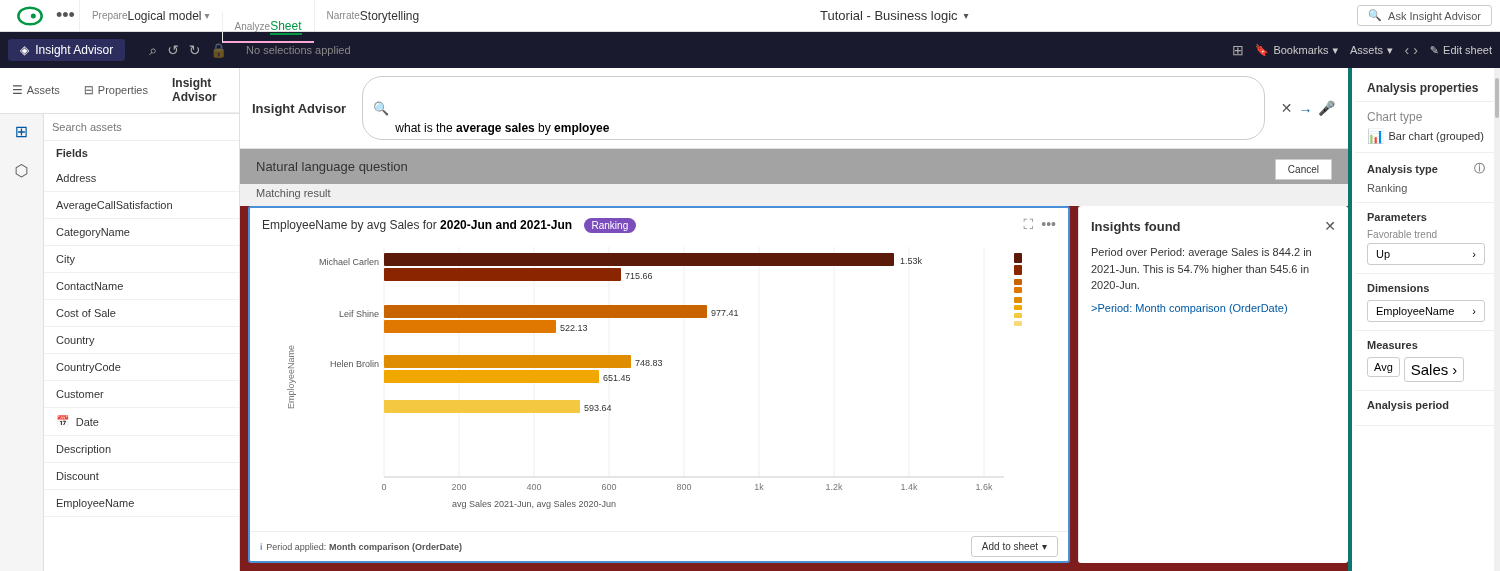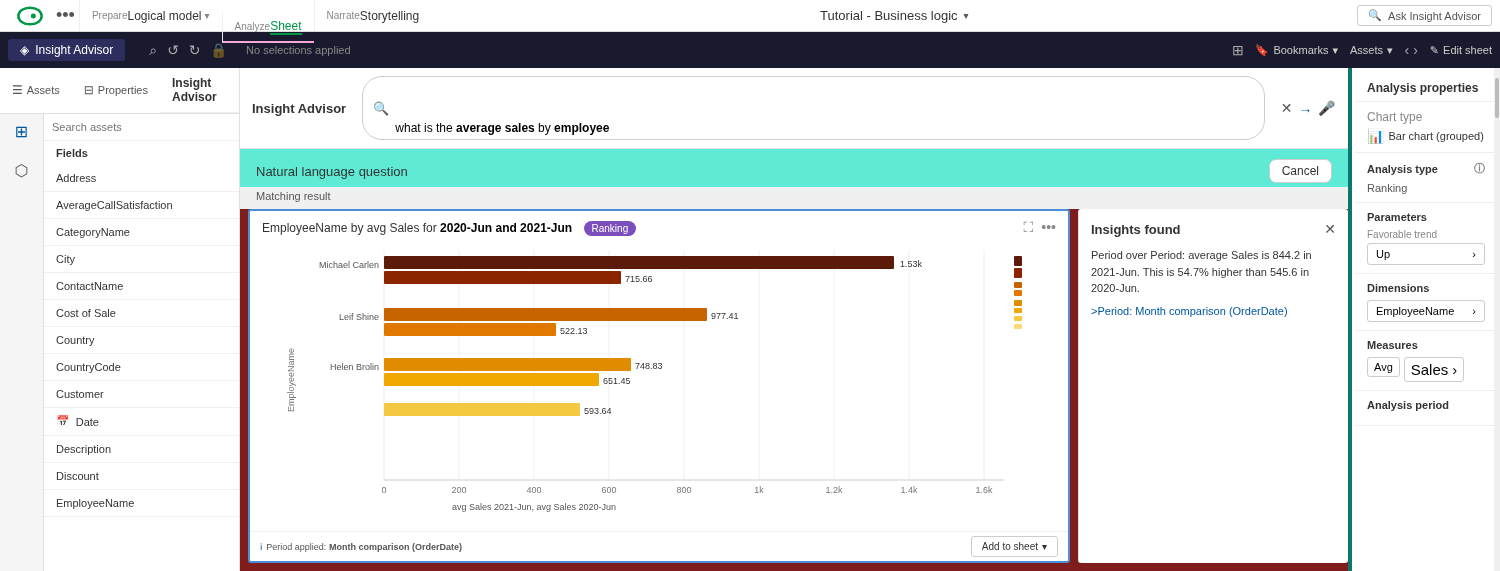--- a/index.html
+++ b/index.html
@@ -75,21 +75,21 @@
 
     
     .center-panel { flex: 1; display: flex; flex-direction: column; overflow: hidden; background: #f0f0f0; }
     .ia-header { display: flex; align-items: center; padding: 8px 12px; background: #fff; border-bottom: 1px solid #e0e0e0; gap: 8px; }
     .ia-header-title { font-size: 13px; font-weight: 600; color: #333; }
     .search-bar { flex: 1; display: flex; align-items: center; border: 1px solid #ccc; border-radius: 20px; padding: 4px 10px; background: #fff; gap: 6px; margin: 0 8px; }
     .search-action-icons { display: flex; gap: 6px; align-items: center; }
     .search-action-icon { font-size: 14px; color: #555; cursor: pointer; }
     .search-action-icon.blue { color: #0058a3; }
     .nlq-title { font-size: 13px; color: #333; font-weight: 500; margin-bottom: 4px; }
-    .cancel-btn { float: right; padding: 4px 12px; background: #fff; border: 1px solid #ccc; border-radius: 7px; font-size: 12px; cursor: pointer; color: #333; }
+    .cancel-btn { float: right; padding: 4px 12px; background: #fff; border: 1px solid #ccc; border-radius: 1px; font-size: 10px; cursor: pointer; color: #333; }
     .matching-result-label { font-size: 11px; color: #555; margin-top: 6px; clear: both; }
 
     
     .chart-container { margin: 8px 16px; background: #fff; border: 2px solid #4a90d9; border-radius: 3px; flex: 1; overflow: hidden; position: relative; }
     .chart-header { display: flex; align-items: center; justify-content: space-between; padding: 8px 12px 4px; }
     .ranking-badge { background: #7c4dbd; color: #fff; font-size: 10px; padding: 2px 8px; border-radius: 10px; margin-left: 8px; }
     .chart-icons { display: flex; gap: 8px; }
     .chart-icon { font-size: 14px; color: #888; cursor: pointer; }
 
     .chart-footer { display: flex; align-items: center; justify-content: space-between; padding: 4px 10px; border-top: 1px solid #eee; margin-top: 2px; }
@@ -277,21 +277,21 @@
         <span style="color:#888;font-size:13px;">🔍</span>
         <span style="font-size:12px;margin-top:40px;">what is the <strong>average sales</strong> by <strong>employee</strong></span>
       </div>
       <div class="search-action-icons">
         <span class="search-action-icon">✕</span>
         <span class="search-action-icon blue">→</span>
         <span class="search-action-icon">🎤</span>
       </div>
     </div>
 
-    <div style="padding: 10px 16px 4px; background:#5eead4; display:flex; justify-content:space-between; align-items:flex-end;">
+    <div style="padding: 10px 16px 4px; background:#a3a3a3; display:flex; justify-content:space-between; align-items:flex-start;">
       <span class="nlq-title">Natural language question</span>
       <button class="cancel-btn">Cancel</button>
     </div>
     <div style="padding:2px 16px 6px;background:#f0f0f0;">
       <span class="matching-result-label">Matching result</span>
     </div>
 
     <div style="display:flex;flex:1;overflow:hidden;padding:0 0 8px 8px;background:#7f1d1d;gap:8px;">
 
       <div class="chart-container" style="flex:1;margin:0;position:relative;display:flex;flex-direction:column;">

